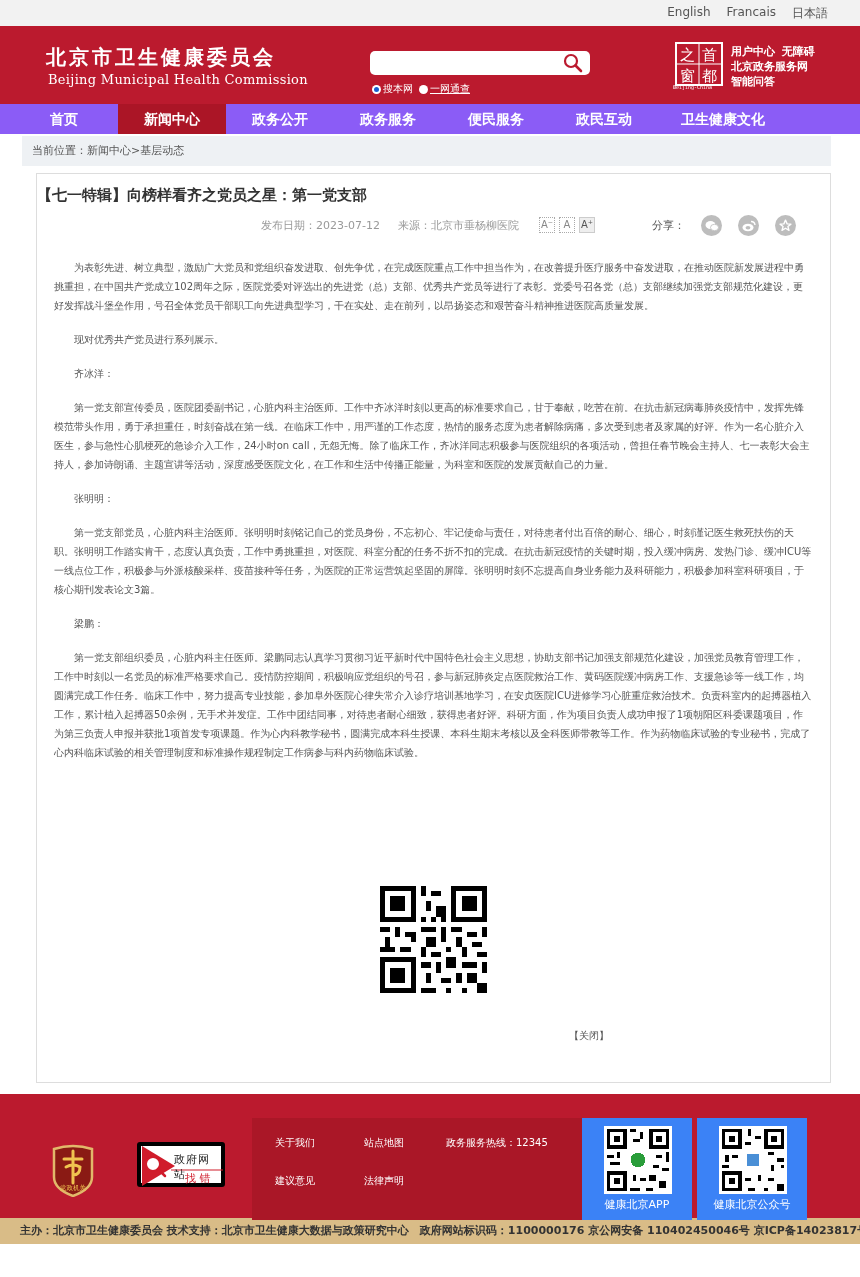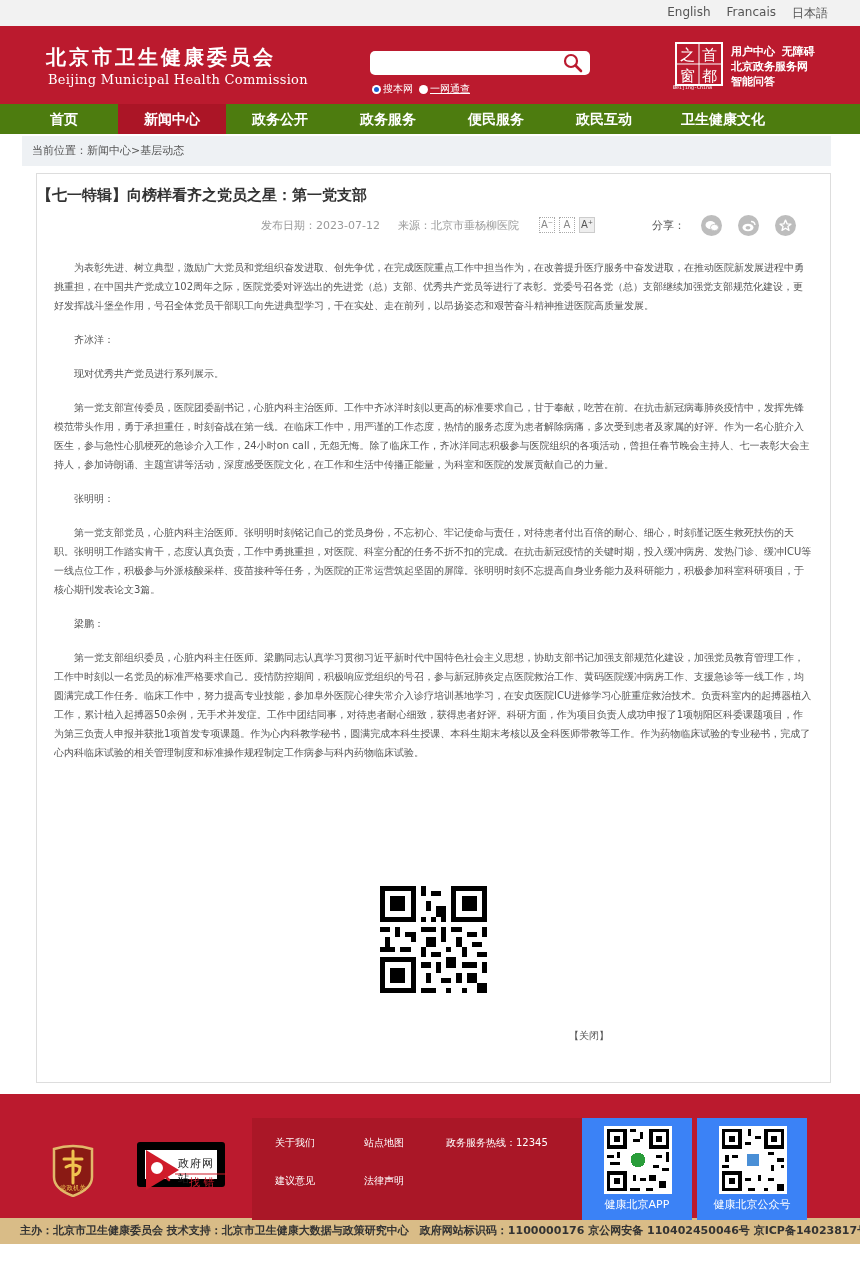--- a/index.html
+++ b/index.html
@@ -20,21 +20,21 @@
   .search-radios { position: absolute; left: 372px; top: 56px; display: flex; gap: 6px; font-size: 10px; color: #fff; align-items: center; }
   .radio { display: inline-flex; align-items: center; gap: 2px; }
   .radio-dot { width: 9px; height: 9px; border-radius: 50%; background: #fff; display: inline-block; position: relative; }
   .radio-dot.on::after { content: ""; position: absolute; left: 2px; top: 2px; width: 5px; height: 5px; border-radius: 50%; background: #1a5fd0; }
   .radio-label.underline { text-decoration: underline; }
   .capital-logo { position: absolute; left: 675px; top: 16px; width: 48px; height: 48px; }
   .capital-sub { position: absolute; left: 673px; top: 58px; font-size: 5px; color: #fff; font-family: "DejaVu Sans Mono", monospace; }
   .header-links { position: absolute; left: 731px; top: 18px; color: #fff; font-size: 11px; font-weight: bold; line-height: 15px; }
 
   
-  .nav { height: 30px; background: #4d7c0f; display: flex; padding-left: 10px; }
+  .nav { height: 30px; background: #8b5cf6; display: flex; padding-left: 10px; }
   .nav-item { width: 108px; height: 30px; line-height: 30px; text-align: center; color: #fff; font-size: 14px; font-weight: bold; cursor: pointer; }
   .nav-item.active { background: #ab1526; }
   .nav-item:last-child { width: 130px; }
 
   
   .crumb { margin: 2px 29px 0 22px; height: 30px; background: #eef1f4; line-height: 30px; padding-left: 10px; font-size: 11px; color: #555; }
 
   
   .article { margin: 7px 29px 0 36px; border: 1px solid #ddd; height: 910px; position: relative; background: #fff; }
   .art-title { text-align: left; margin-top: 12px; font-size: 15px; font-weight: bold; color: #333; }
@@ -48,21 +48,21 @@
 
   .art-body { position: absolute; top: 84px; left: 17px; right: 17px; font-size: 10px; color: #555; line-height: 19px; }
   .art-body p { text-indent: 20px; margin-bottom: 15px; }
 
   .qr-big { position: absolute; left: 343px; top: 712px; width: 107px; height: 107px; }
   .close-link { position: absolute; left: 532px; top: 855px; font-size: 10px; color: #555; cursor: pointer; }
 
   
   .footer { margin-top: 11px; height: 124px; background: #bb1a2e; position: relative; }
   .party-badge { position: absolute; left: 50px; top: 49px; width: 46px; height: 54px; }
-  .zfwz { position: absolute; left: 137px; top: 48px; width: 88px; height: 45px; background: #fff; border: 8px solid #000000; border-radius: 3px; }
+  .zfwz { position: absolute; left: 137px; top: 48px; width: 88px; height: 45px; background: #fff; border: 4px solid #000000; border-radius: 3px; }
   .links-panel { position: absolute; left: 252px; top: 24px; width: 345px; height: 102px; background: #aa1727; }
   .flink { position: absolute; font-size: 10px; color: #fff; cursor: pointer; }
   .qr-panel { position: absolute; top: 24px; width: 110px; height: 102px; background: #3b82f6; }
   .qr-small { position: absolute; left: 22px; top: 8px; width: 68px; height: 68px; background: #fff; }
   .qr-label { position: absolute; top: 79px; left: 0; width: 100%; text-align: center; color: #fff; font-size: 11px; }
   .copyright { height: 26px; background: #d9bc87; font-size: 11px; font-weight: bold; color: #333; line-height: 26px; padding-left: 20px; white-space: nowrap; overflow: hidden; }
 </style>
 </head>
 <body>
 
@@ -161,22 +161,22 @@
     </span>
     <span class="share-icon">
       <svg width="13" height="13" viewBox="0 0 24 24">
         <path d="M12 2 L15 9 L22 9.5 L16.5 14 L18.5 21 L12 17 L5.5 21 L7.5 14 L2 9.5 L9 9 Z" fill="none" stroke="#fff" stroke-width="2.5" stroke-linejoin="round"></path>
       </svg>
     </span>
   </div>
 
   <div class="art-body">
     <p>为表彰先进、树立典型，激励广大党员和党组织奋发进取、创先争优，在完成医院重点工作中担当作为，在改善提升医疗服务中奋发进取，在推动医院新发展进程中勇挑重担，在中国共产党成立102周年之际，医院党委对评选出的先进党（总）支部、优秀共产党员等进行了表彰。党委号召各党（总）支部继续加强党支部规范化建设，更好发挥战斗堡垒作用，号召全体党员干部职工向先进典型学习，干在实处、走在前列，以昂扬姿态和艰苦奋斗精神推进医院高质量发展。</p>
+    <p>现对优秀共产党员进行系列展示。</p>
     <p>齐冰洋：</p>
-    <p>现对优秀共产党员进行系列展示。</p>
     <p>第一党支部宣传委员，医院团委副书记，心脏内科主治医师。工作中齐冰洋时刻以更高的标准要求自己，甘于奉献，吃苦在前。在抗击新冠病毒肺炎疫情中，发挥先锋模范带头作用，勇于承担重任，时刻奋战在第一线。在临床工作中，用严谨的工作态度，热情的服务态度为患者解除病痛，多次受到患者及家属的好评。作为一名心脏介入医生，参与急性心肌梗死的急诊介入工作，24小时on call，无怨无悔。除了临床工作，齐冰洋同志积极参与医院组织的各项活动，曾担任春节晚会主持人、七一表彰大会主持人，参加诗朗诵、主题宣讲等活动，深度感受医院文化，在工作和生活中传播正能量，为科室和医院的发展贡献自己的力量。</p>
     <p>张明明：</p>
     <p>第一党支部党员，心脏内科主治医师。张明明时刻铭记自己的党员身份，不忘初心、牢记使命与责任，对待患者付出百倍的耐心、细心，时刻谨记医生救死扶伤的天职。张明明工作踏实肯干，态度认真负责，工作中勇挑重担，对医院、科室分配的任务不折不扣的完成。在抗击新冠疫情的关键时期，投入缓冲病房、发热门诊、缓冲ICU等一线点位工作，积极参与外派核酸采样、疫苗接种等任务，为医院的正常运营筑起坚固的屏障。张明明时刻不忘提高自身业务能力及科研能力，积极参加科室科研项目，于核心期刊发表论文3篇。</p>
     <p>梁鹏：</p>
     <p>第一党支部组织委员，心脏内科主任医师。梁鹏同志认真学习贯彻习近平新时代中国特色社会主义思想，协助支部书记加强支部规范化建设，加强党员教育管理工作，工作中时刻以一名党员的标准严格要求自己。疫情防控期间，积极响应党组织的号召，参与新冠肺炎定点医院救治工作、黄码医院缓冲病房工作、支援急诊等一线工作，均圆满完成工作任务。临床工作中，努力提高专业技能，参加阜外医院心律失常介入诊疗培训基地学习，在安贞医院ICU进修学习心脏重症救治技术。负责科室内的起搏器植入工作，累计植入起搏器50余例，无手术并发症。工作中团结同事，对待患者耐心细致，获得患者好评。科研方面，作为项目负责人成功申报了1项朝阳区科委课题项目，作为第三负责人申报并获批1项首发专项课题。作为心内科教学秘书，圆满完成本科生授课、本科生期末考核以及全科医师带教等工作。作为药物临床试验的专业秘书，完成了心内科临床试验的相关管理制度和标准操作规程制定工作病参与科内药物临床试验。</p>
   </div>
 
   <svg class="qr-big" viewBox="0 0 21 21" shape-rendering="crispEdges">
     <rect width="21" height="21" fill="#fff"></rect>
     <g fill="#000">

